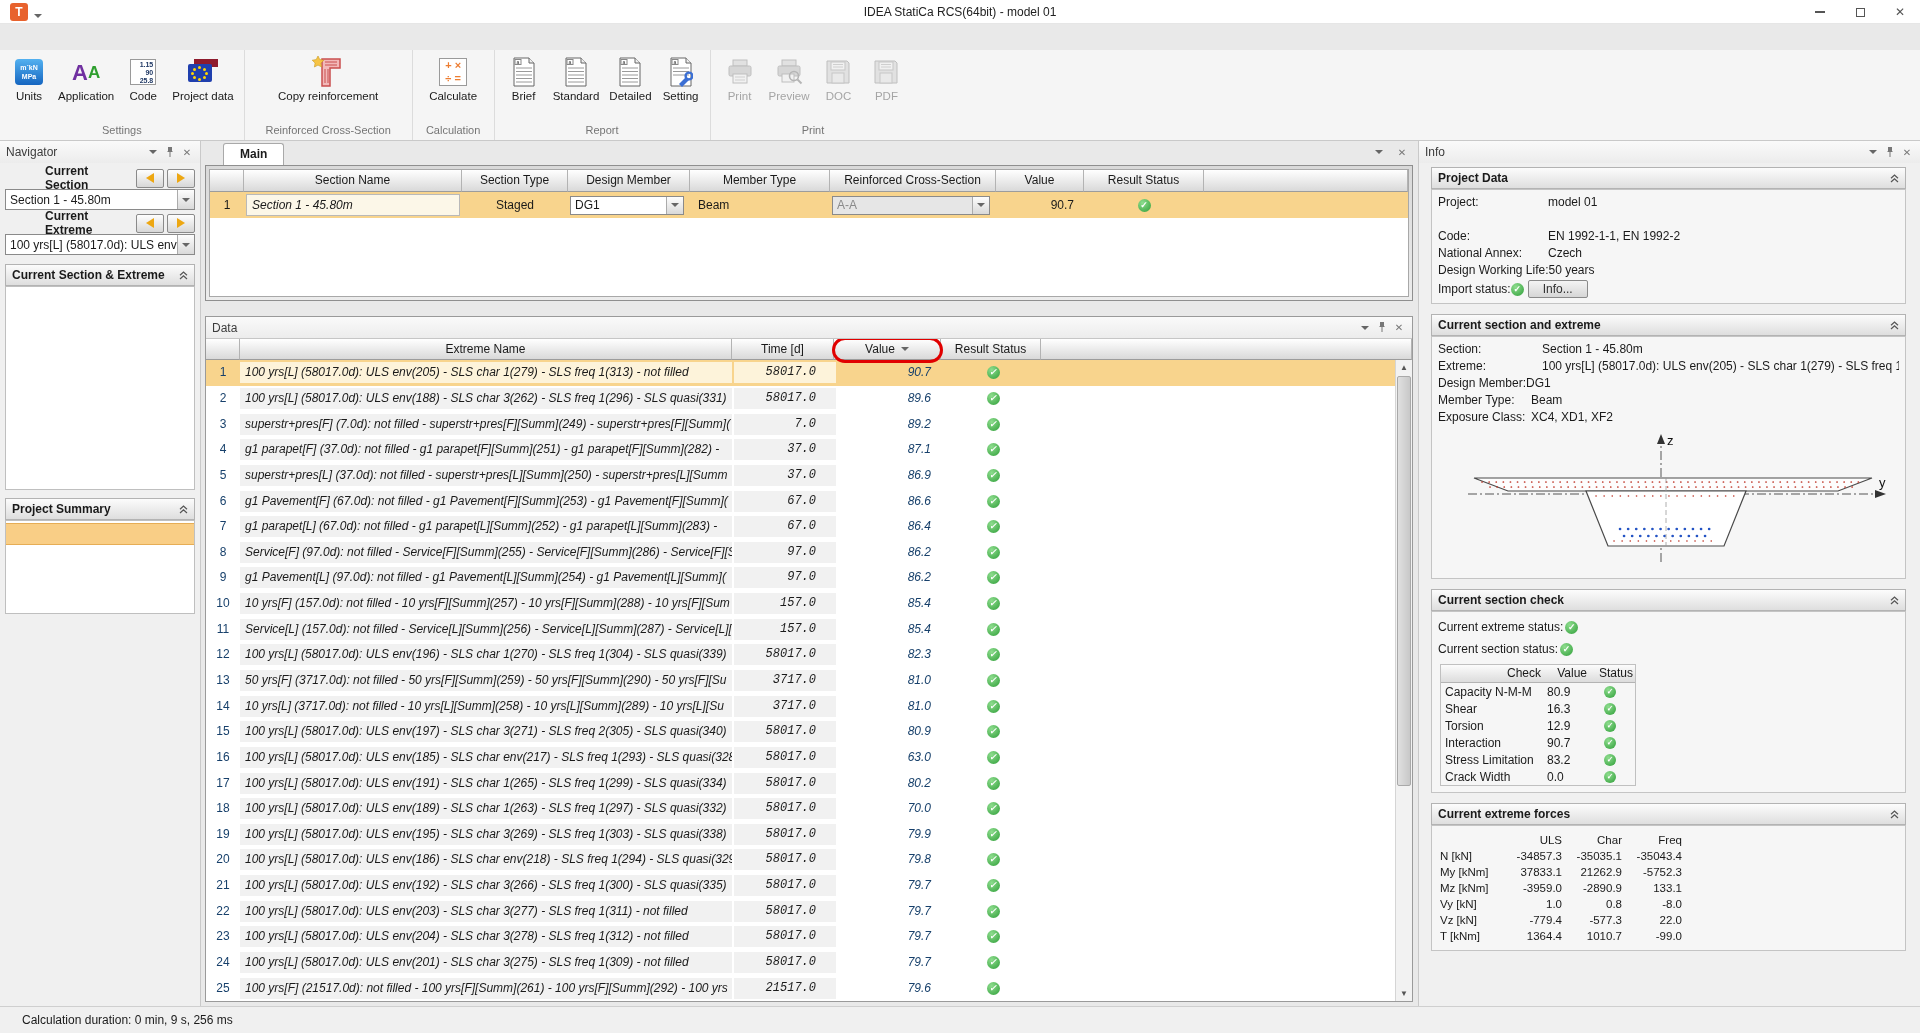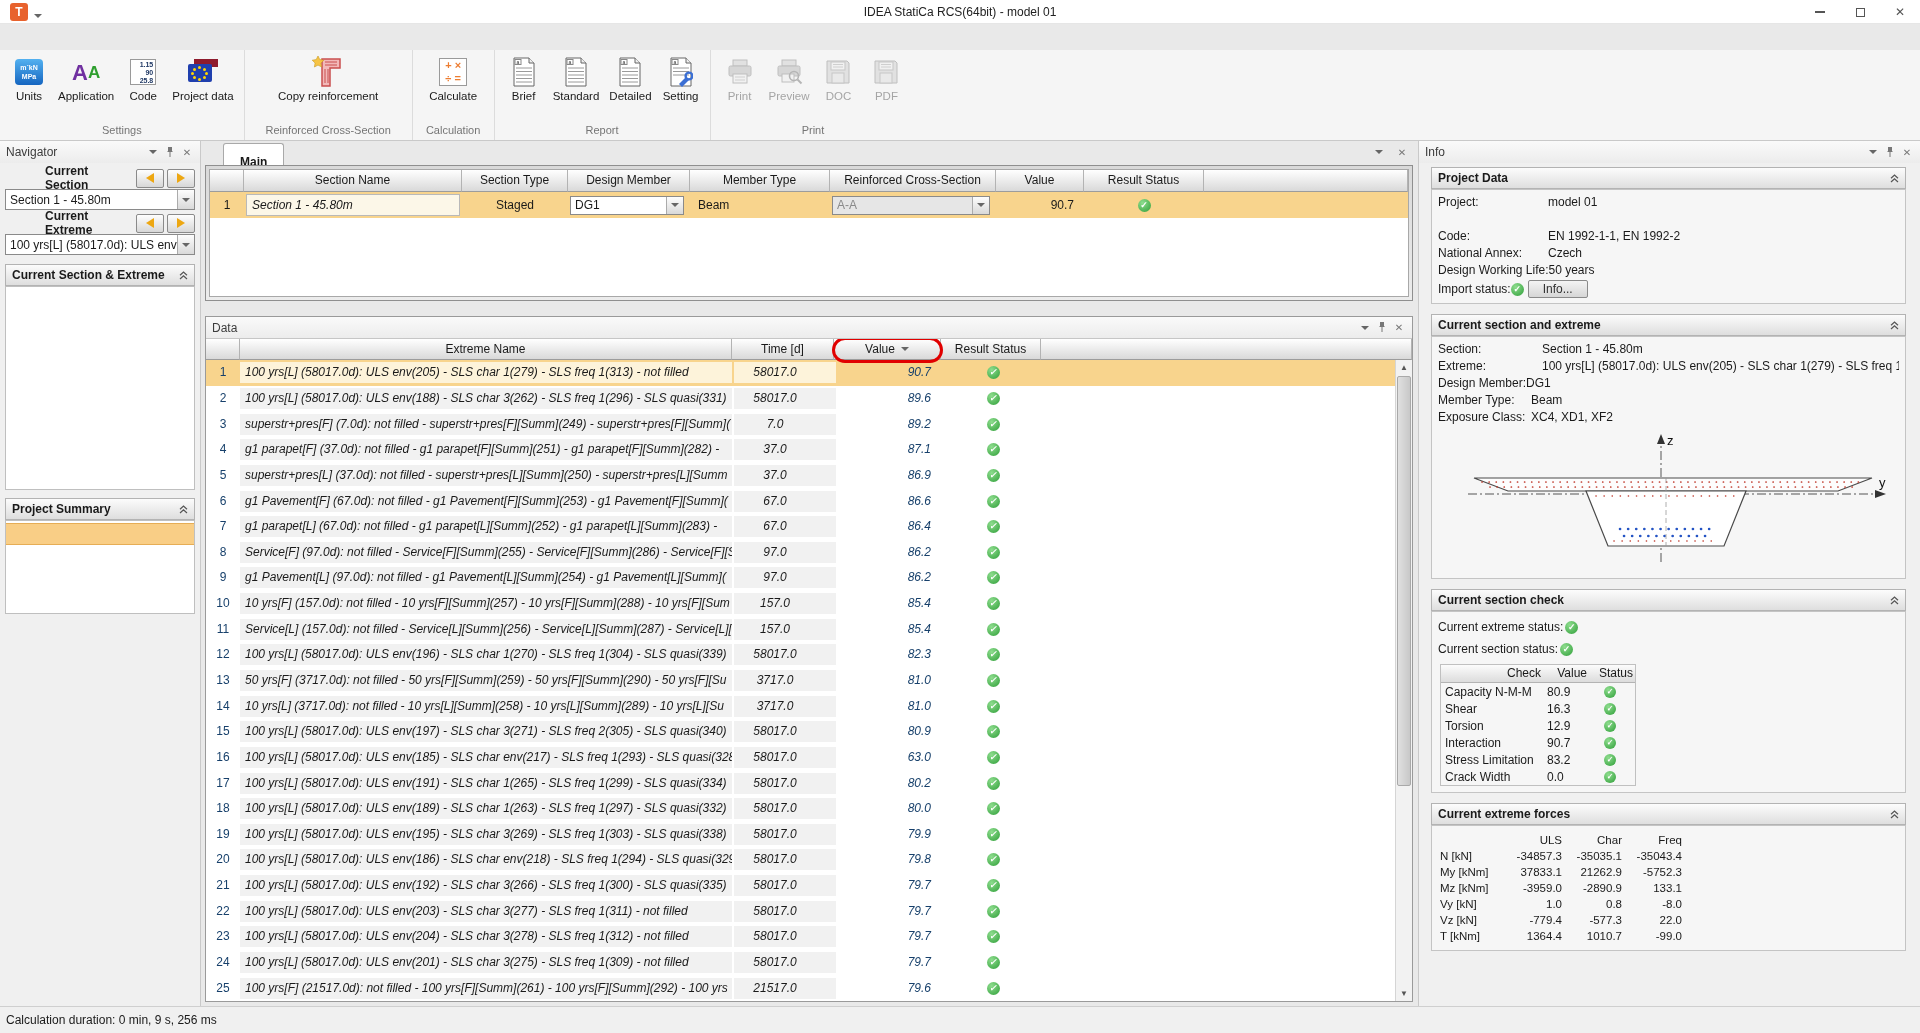--- a/index.html
+++ b/index.html
@@ -70,21 +70,21 @@
   .navbtn{width:28px;height:19px;border:1px solid #8a8a8a;background:linear-gradient(#fefefe,#d7d7d7);display:flex;align-items:center;justify-content:center;border-radius:2px;margin-left:3px;}
   .arrow-l{width:0;height:0;border:5px solid transparent;border-right:8px solid #eda712;border-left:none;}
   .arrow-r{width:0;height:0;border:5px solid transparent;border-left:8px solid #eda712;border-right:none;}
   .listbox{background:#fff;border:1px solid #bfbfbf;padding:2px 0;margin-bottom:8px;}
   .listbox .item{height:22px;line-height:22px;padding-left:16px;white-space:nowrap;overflow:hidden;}
   .listbox .item.selected{background:#f9ce86;border-top:1px solid #e6ad55;border-bottom:1px solid #e6ad55;line-height:20px;}
 
   
   #center{position:absolute;left:205px;top:141px;right:507px;bottom:27px;}
   #maintabstrip{position:absolute;left:0;right:0;top:0;height:24px;}
-  #maintab{position:absolute;left:18px;bottom:0;height:22px;padding:8px 16px;background:#fff;border:1px solid #a9a9a9;border-bottom:none;border-radius:3px 3px 0 0;font-weight:bold;line-height:21px;}
+  #maintab{position:absolute;left:18px;bottom:0;height:22px;padding:0 16px;background:#fff;border:1px solid #a9a9a9;border-bottom:none;border-radius:3px 3px 0 0;font-weight:bold;line-height:21px;}
   #maintab-icons{position:absolute;right:4px;top:4px;display:flex;gap:6px;color:#555;}
   #mainframe{position:absolute;left:0;right:0;top:24px;height:136px;border:1px solid #8f8f8f;background:linear-gradient(#d9d9d9,#ececec);padding:3px;}
   #maingrid{background:#fff;border:1px solid #a8a8a8;height:100%;overflow:hidden;}
   .mh{display:flex;height:22px;}
   .mh .hc{background:linear-gradient(#ffffff,#d9d9d9);border-right:1px solid #b3b3b3;border-bottom:1px solid #9c9c9c;text-align:center;line-height:21px;overflow:hidden;white-space:nowrap;}
   .mrow{display:flex;height:26px;align-items:center;background:#f8d48d;}
   .mc{height:100%;display:flex;align-items:center;overflow:hidden;}
   .w-num{width:34px;}.w-name{width:218px;}.w-stype{width:106px;}.w-dmem{width:122px;}.w-mtype{width:140px;}.w-rcs{width:166px;}.w-val{width:88px;}.w-stat{width:120px;}.w-fill{flex:1;}
   .mrow .w-num{justify-content:center;}
   .namecell{flex:1;height:22px;margin:0 2px;background:#fcf7e8;border:1px solid #b9b9b9;font-style:italic;display:flex;align-items:center;padding:0 5px;}
@@ -97,21 +97,21 @@
   #datapanel{position:absolute;left:0;right:0;top:175px;bottom:4px;border:1px solid #9a9a9a;background:#fff;display:flex;flex-direction:column;}
   #datagrid{flex:1;position:relative;display:flex;flex-direction:column;overflow:hidden;}
   .dh{display:flex;height:21px;flex:none;}
   .dh .hc{background:linear-gradient(#ffffff,#d9d9d9);border-right:1px solid #b3b3b3;border-bottom:1px solid #9c9c9c;text-align:center;line-height:20px;display:flex;align-items:center;justify-content:center;gap:6px;}
   .d-num{width:34px;}.d-name{width:492px;}.d-time{width:102px;}.d-val{width:107px;}.d-stat{width:100px;}.d-fill{flex:1;}
   #drows{flex:1;display:flex;flex-direction:column;}
   .drow{flex:1;display:flex;align-items:center;font-style:italic;}
   .drow .cell{height:21px;line-height:21px;overflow:hidden;white-space:nowrap;}
   .drow .d-num{font-style:normal;color:#17406b;text-align:center;}
   .drow .d-name{background:#f1f1f1;padding:0 5px;margin-right:2px;}
-  .drow .d-time{background:#f1f1f1;text-align:center;padding-right:20px;}
+  .drow .d-time{background:#f1f1f1;text-align:right;padding-right:20px;font-family:Liberation Mono, monospace;}
   .drow .d-val{text-align:right;padding-right:12px;color:#17406b;}
   .drow .d-stat{display:flex;align-items:center;justify-content:center;}
   .drow.selected{background:#f8d48d;}
   .drow.selected .d-name,.drow.selected .d-time{background:#fdf3da;}
   #annot-ring{position:absolute;left:626px;top:-2px;width:111px;height:26px;border:3px solid #e10000;border-radius:13px;pointer-events:none;z-index:6;}
   #vscroll{position:absolute;right:0;top:21px;bottom:0;width:17px;background:#f2f2f2;border-left:1px solid #d5d5d5;}
   .sbtn{position:absolute;left:0;width:16px;height:15px;display:flex;align-items:center;justify-content:center;color:#555;font-size:8px;}
   #vthumb{position:absolute;left:1px;right:1px;top:16px;height:64%;background:linear-gradient(90deg,#e0e0e0,#c8c8c8);border:1px solid #a9a9a9;border-radius:2px;}
 
   
@@ -134,21 +134,21 @@
   .ck-r .check{width:12px;height:12px;}
   .ck-r .check::after{width:12px;height:12px;line-height:12px;font-size:8px;}
   .fx-table{margin:2px 0 2px 2px;font-size:11.5px;}
   .fx-r{display:flex;height:16px;line-height:16px;}
   .fx-l{width:62px;}
   .fx-v{width:60px;text-align:right;}
   .fx-h{font-weight:normal;}
   .statusline{display:flex;align-items:center;height:22px;gap:2px;}
 
   
-  #statusbar{position:absolute;left:0;bottom:0;width:100%;height:27px;background:#f0f0f0;border-top:1px solid #cfcfcf;line-height:26px;padding-left:6px;}
+  #statusbar{position:absolute;left:0;bottom:0;width:100%;height:27px;background:#f0f0f0;border-top:1px solid #cfcfcf;line-height:26px;padding-left:22px;}
 
   .dbl-chev{display:block;}
 </style>
 </head>
 <body>
 
 <div id="app">
 
   <div id="titlebar">
     <div id="appicon">T</div>
@@ -687,21 +687,21 @@
               <div class="cell d-val">80.2</div>
               <div class="d-stat">
                 <span class="check"></span>
               </div>
               <div class="d-fill"></div>
             </div>
             <div class="drow">
               <div class="cell d-num">18</div>
               <div class="cell d-name">100 yrs[L] (58017.0d): ULS env(189) - SLS char 1(263) - SLS freq 1(297) - SLS quasi(332)</div>
               <div class="cell d-time">58017.0</div>
-              <div class="cell d-val">80.0</div>
+              <div class="cell d-val">70.0</div>
               <div class="d-stat">
                 <span class="check"></span>
               </div>
               <div class="d-fill"></div>
             </div>
             <div class="drow">
               <div class="cell d-num">19</div>
               <div class="cell d-name">100 yrs[L] (58017.0d): ULS env(195) - SLS char 3(269) - SLS freq 1(303) - SLS quasi(338)</div>
               <div class="cell d-time">58017.0</div>
               <div class="cell d-val">79.9</div>

